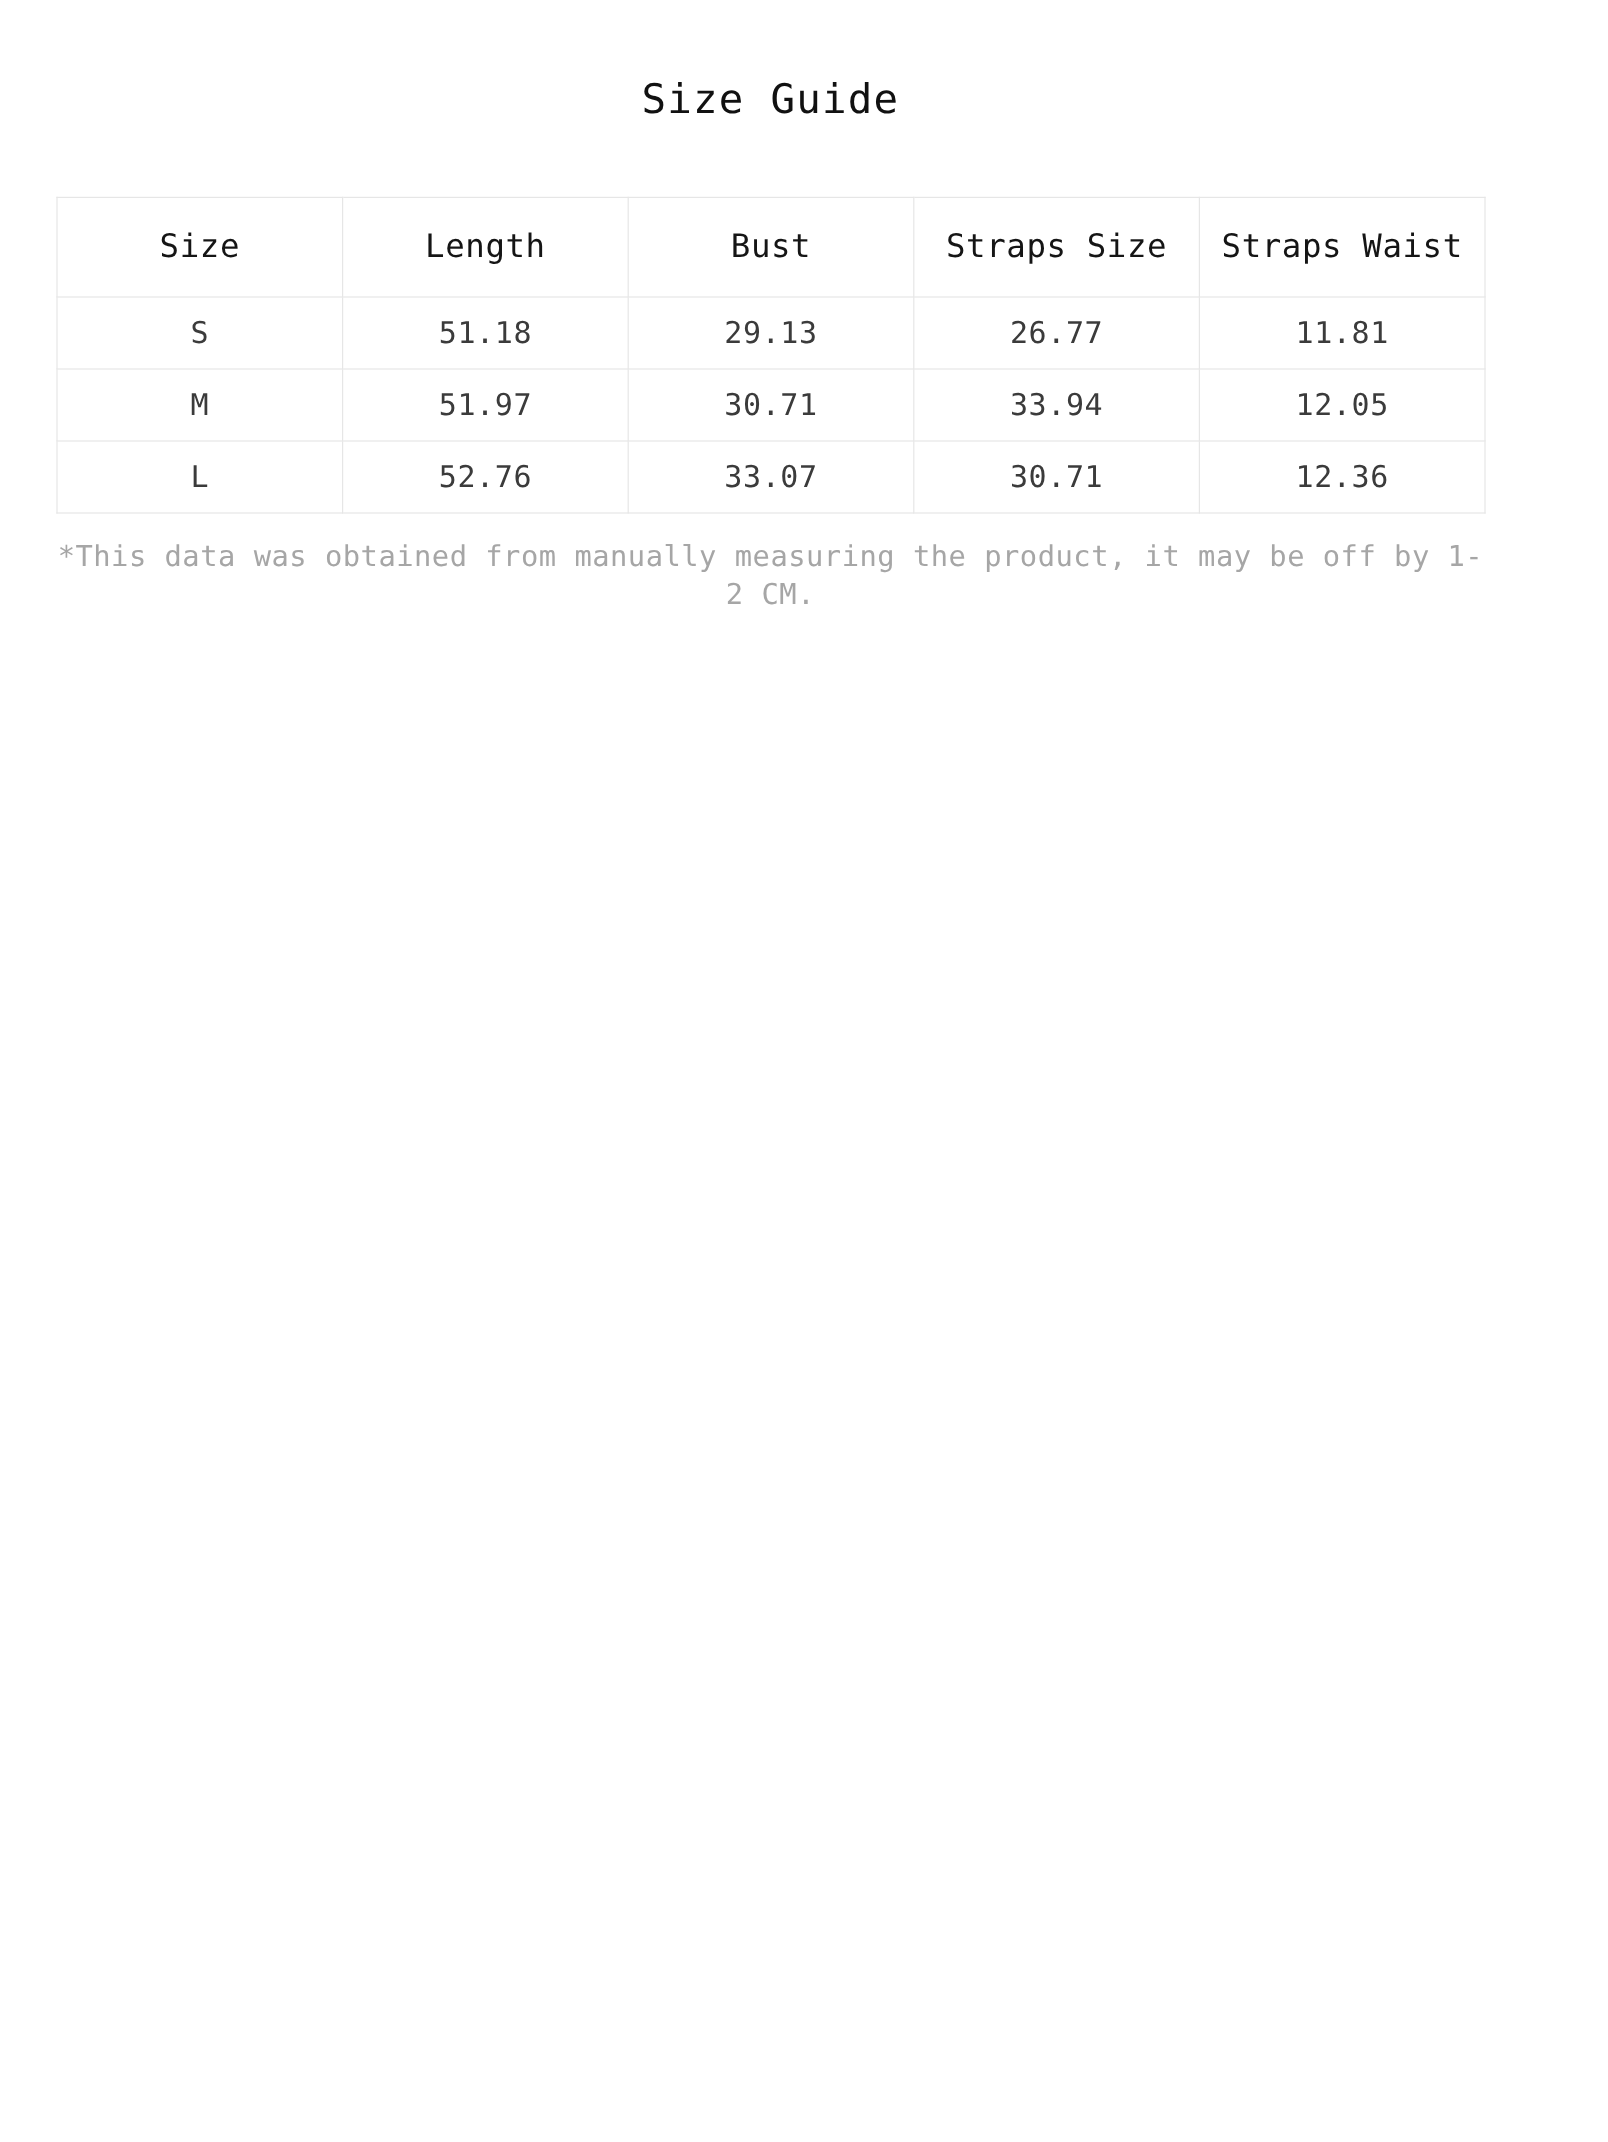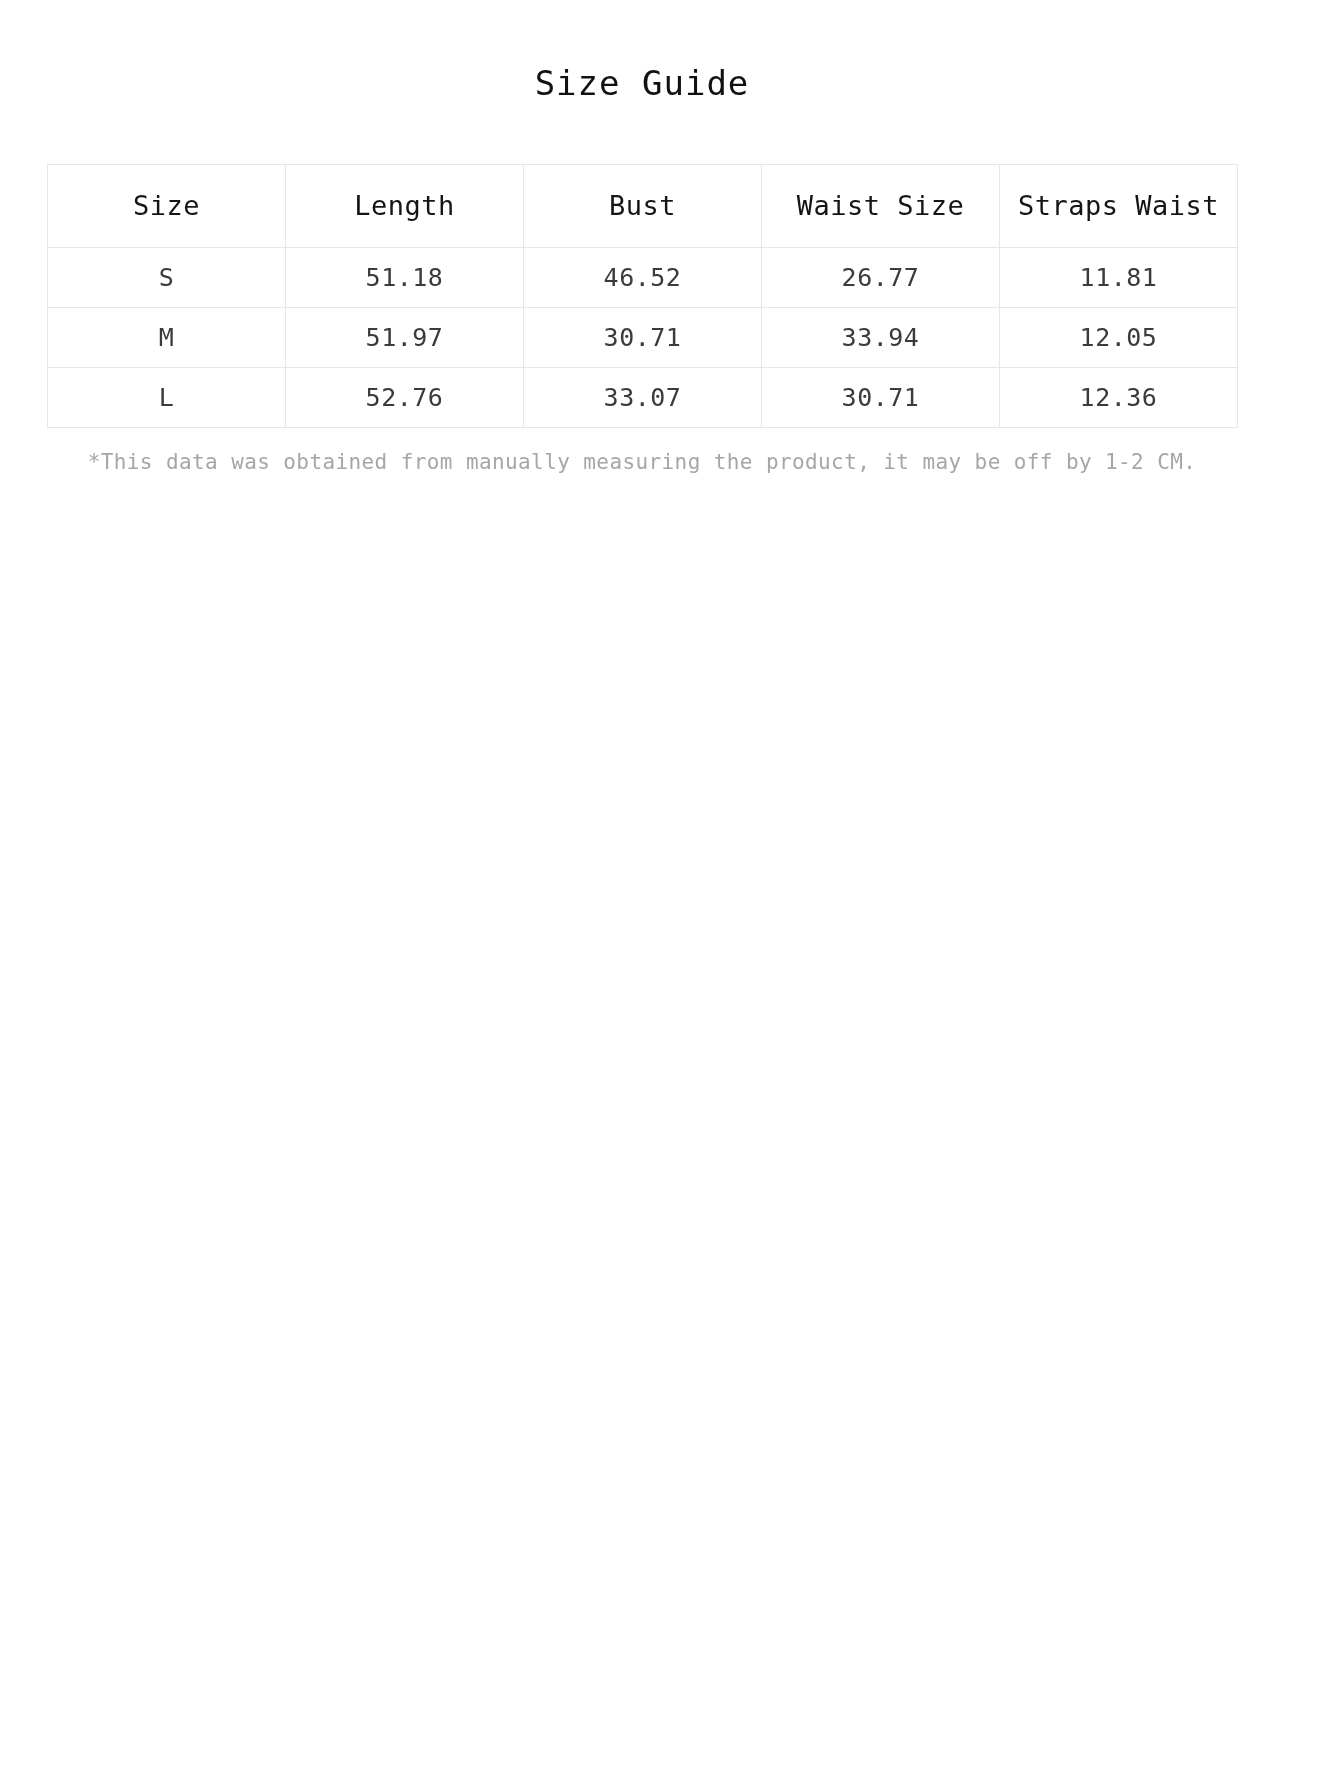--- a/index.html
+++ b/index.html
@@ -78,21 +78,21 @@
     color: #3b3b3b;
     letter-spacing: 0.5px;
   }
 
   .footnote {
     width: 1190px;
     margin: 0 auto;
     padding-top: 21px;
     text-align: center;
     font-family: "DejaVu Sans Mono", "Liberation Mono", monospace;
-    font-size: 21px;
+    font-size: 24px;
     color: #a6a6a6;
     letter-spacing: 0.4px;
     line-height: 1.3;
   }
 </style>
 </head>
 <body>
 
 <div class="page">
 
@@ -105,29 +105,29 @@
         <col class="c-length">
         <col class="c-bust">
         <col class="c-waist">
         <col class="c-straps">
       </colgroup>
       <thead>
         <tr>
           <th>Size</th>
           <th>Length</th>
           <th>Bust</th>
-          <th>Waist Size</th>
+          <th>Straps Size</th>
           <th>Straps Waist</th>
         </tr>
       </thead>
       <tbody>
         <tr>
           <td>S</td>
           <td>51.18</td>
-          <td>46.52</td>
+          <td>29.13</td>
           <td>26.77</td>
           <td>11.81</td>
         </tr>
         <tr>
           <td>M</td>
           <td>51.97</td>
           <td>30.71</td>
           <td>33.94</td>
           <td>12.05</td>
         </tr>

